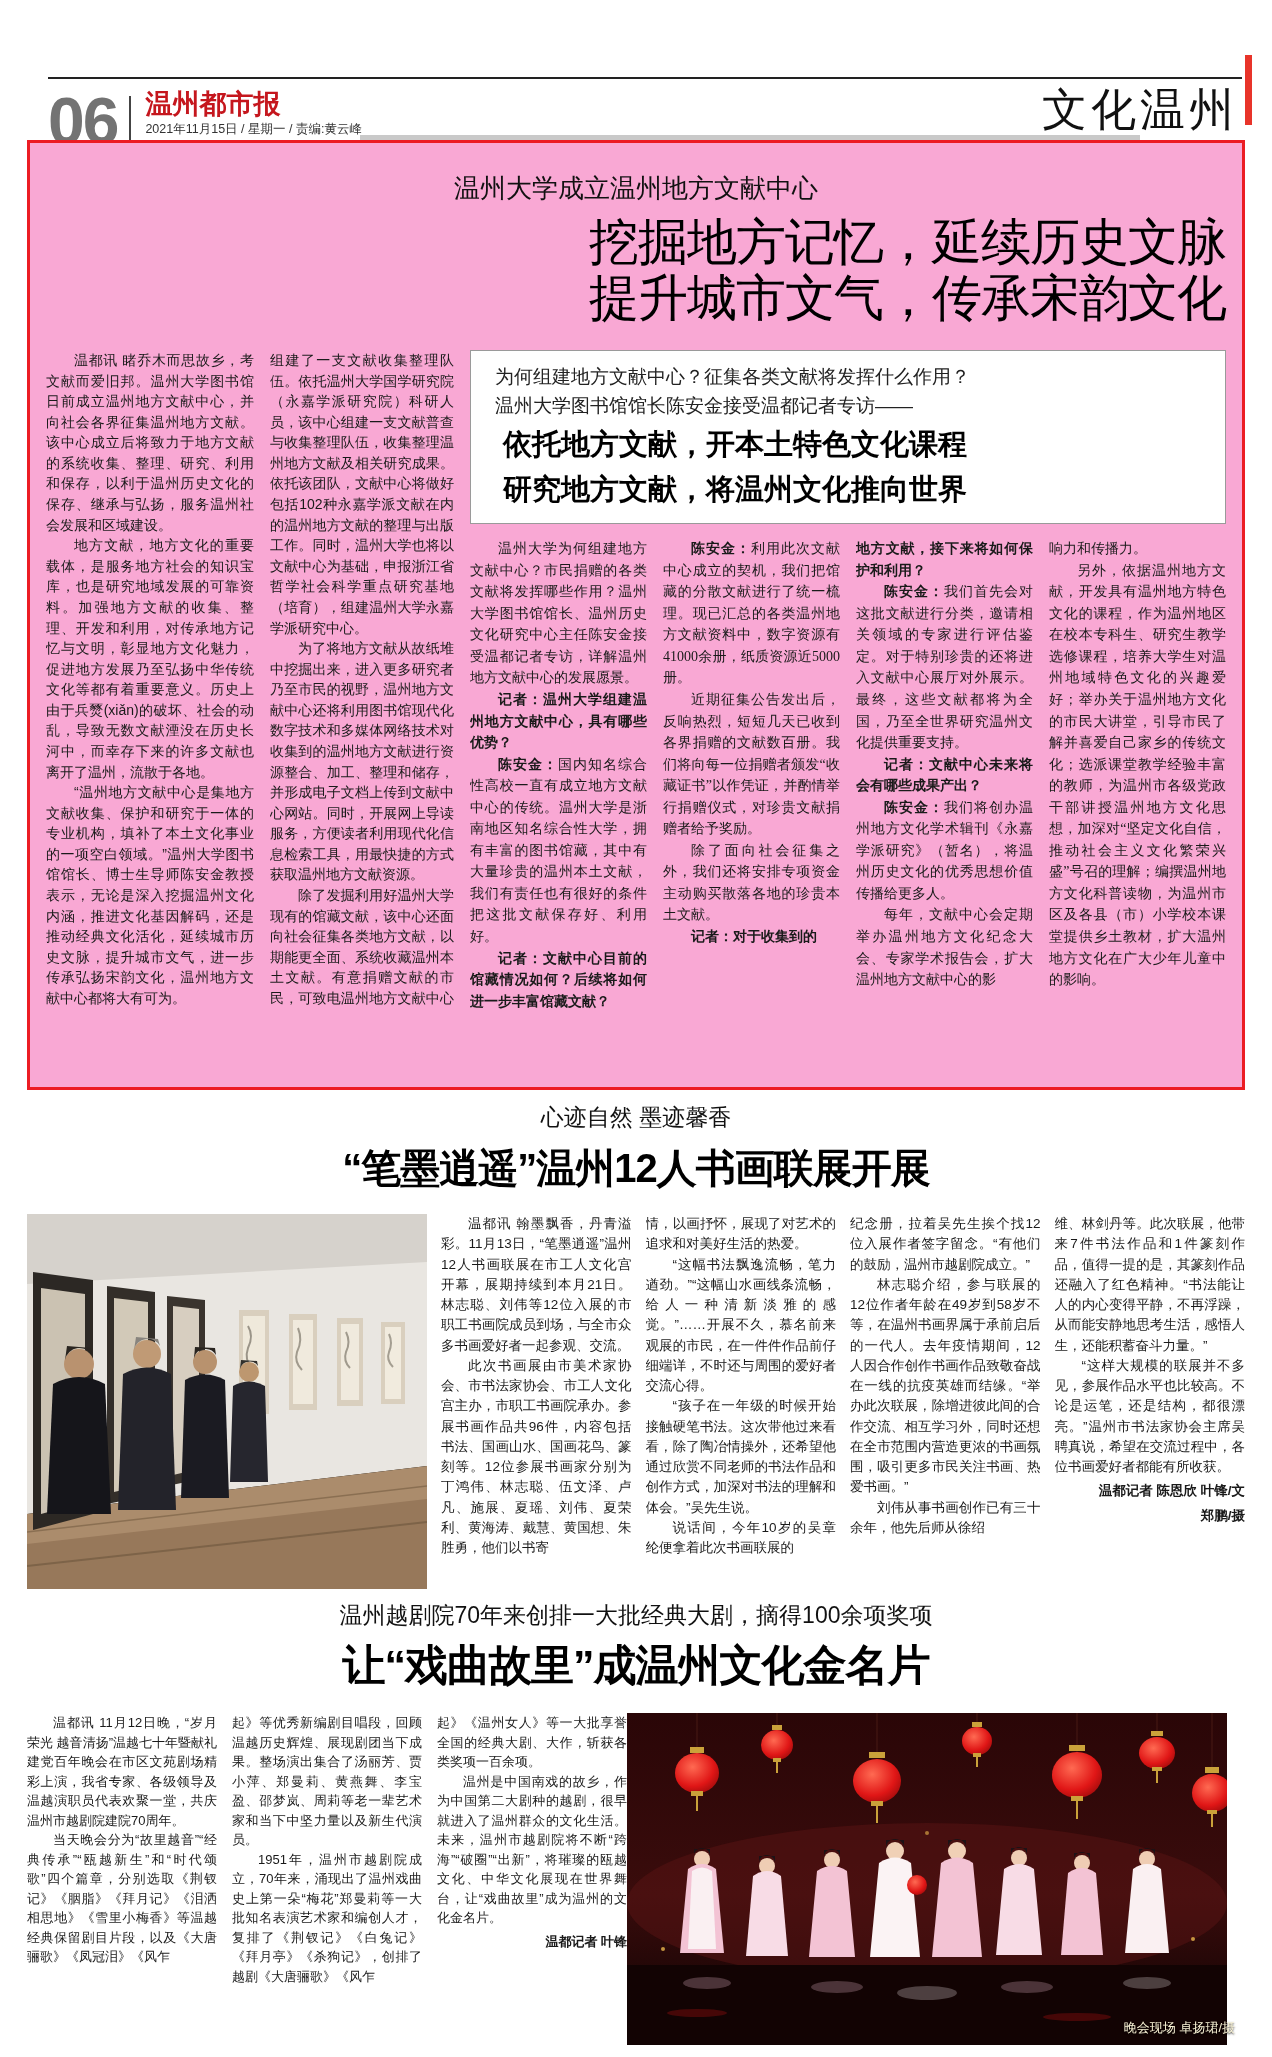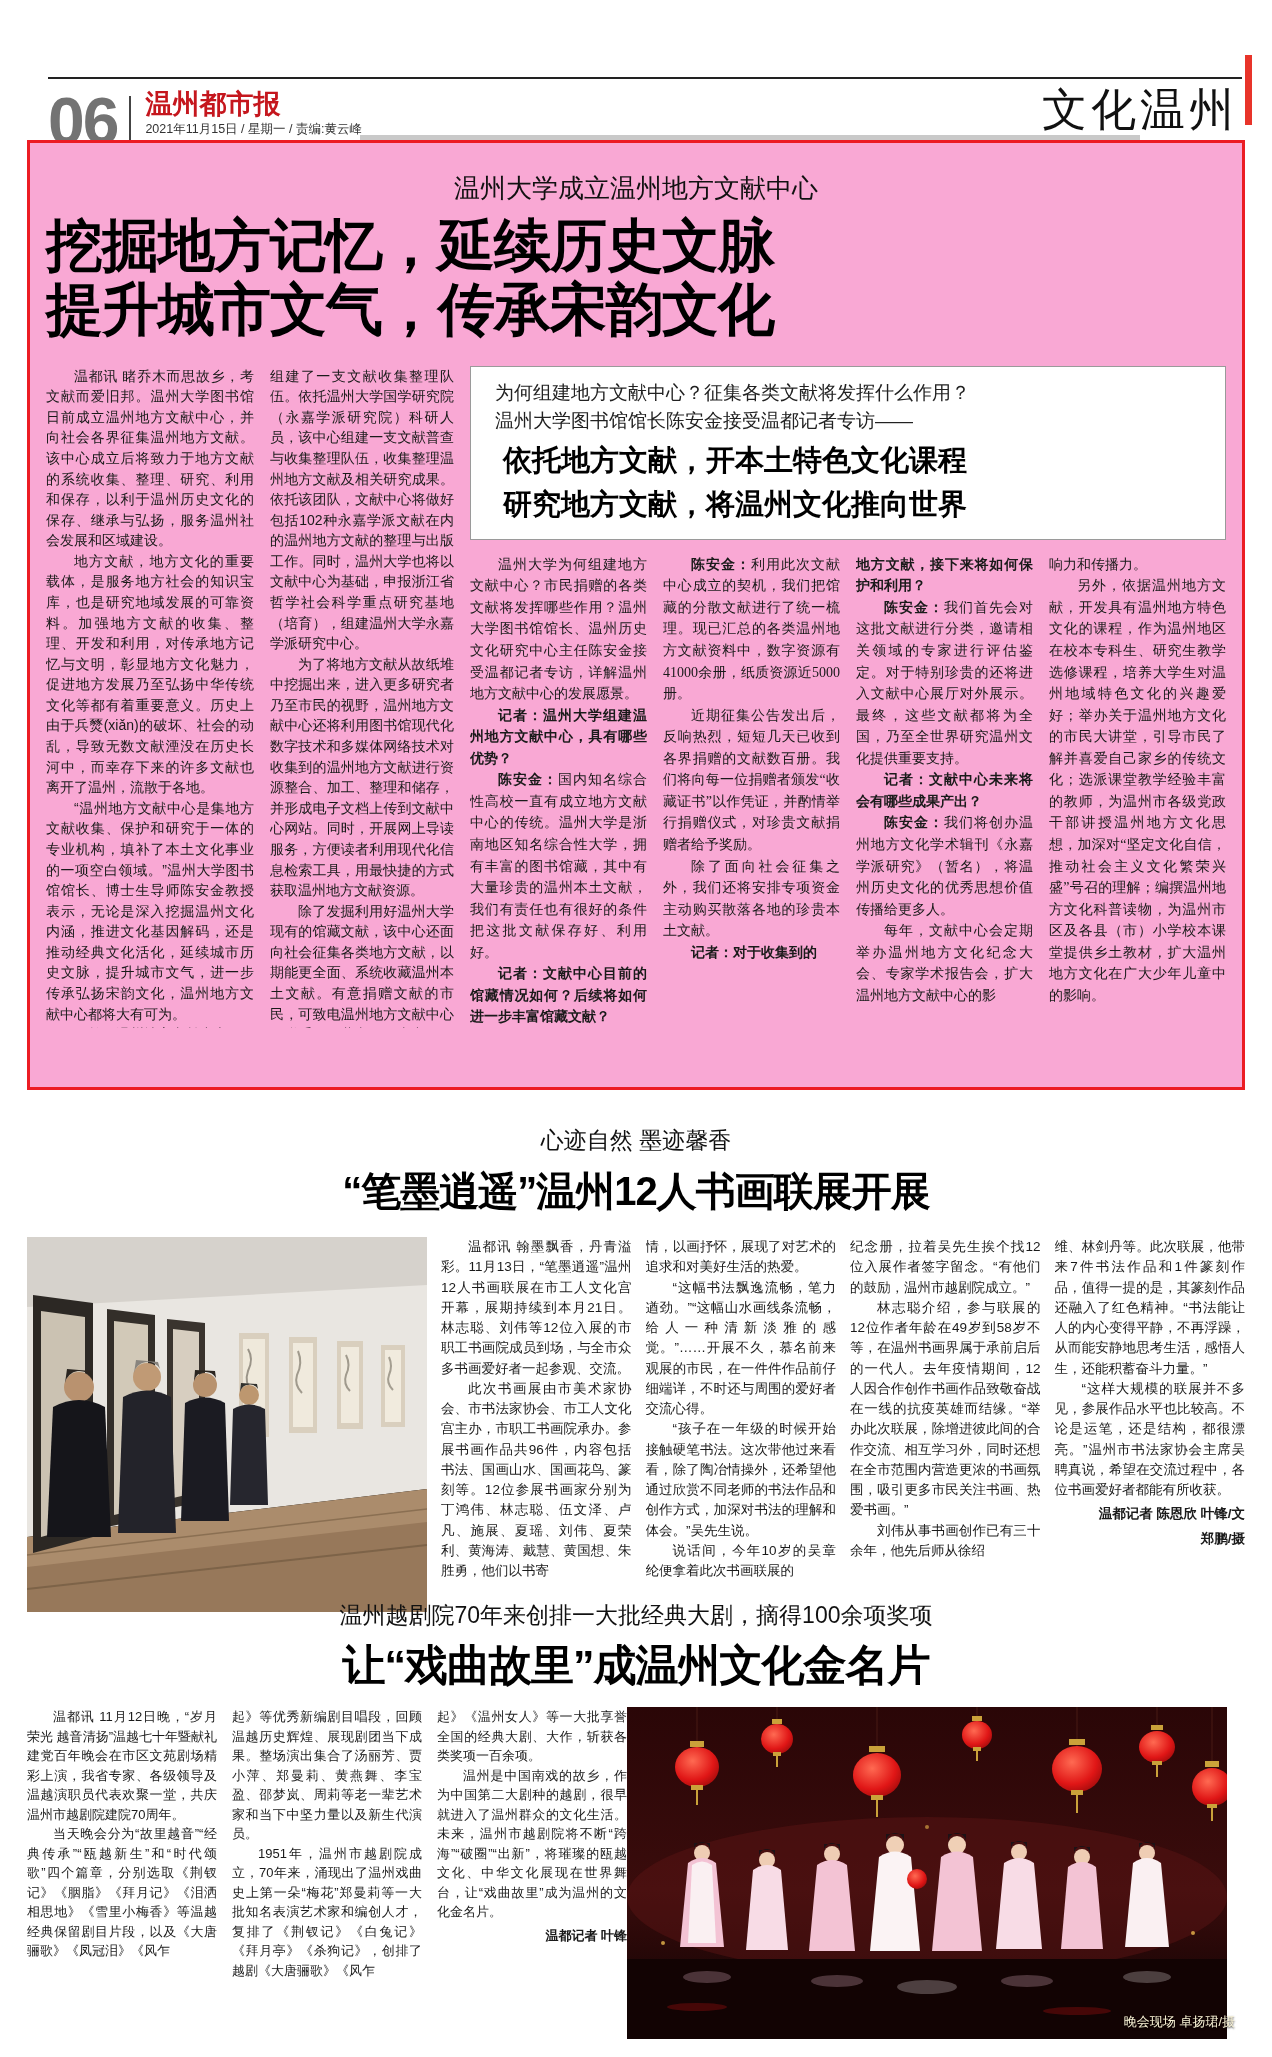--- a/index.html
+++ b/index.html
@@ -17,21 +17,21 @@
   .mast-line{font-size:12.5px;color:#333;line-height:1.55;}
   .gray-bar{position:absolute;left:360px;top:135px;width:780px;height:16px;background:#c9c9c9;}
   .section-name{position:absolute;right:34px;top:80px;font-size:45px;font-weight:normal;
                 letter-spacing:4px;color:#111;}
   .red-bar{position:absolute;right:20px;top:55px;width:7px;height:70px;background:#e8342a;}
 
   
   .a1{position:absolute;left:27px;top:140px;width:1218px;height:950px;border:3px solid #ec1c24;
       box-sizing:border-box;padding:14px 16px 16px;overflow:hidden;background:#f9a8d4;}
   .a1 .kicker{text-align:center;font-size:26px;margin-top:14px;color:#111;}
-  .a1 .headline{text-align:left;font-size:57px;font-weight:bold;line-height:1.12;
+  .a1 .headline{text-align:right;font-size:50px;font-weight:normal;line-height:1.12;
                 letter-spacing:-1px;margin-top:8px;color:#000;}
   .a1-body{display:flex;gap:16px;margin-top:24px;height:662px;overflow:hidden;}
   .a1col{overflow:hidden;}
   .a1col.c1{width:208px;}
   .a1col.c2{width:184px;}
   .a1col p{margin:0;font-size:14px;line-height:1.47;text-align:justify;text-indent:2em;}
   .a1col p.cont{text-indent:0;}
 
   .a1right{flex:1;display:flex;flex-direction:column;overflow:hidden;justify-content:center;}
   .qbox{border:1.5px solid #9a9a9a;padding:12px 24px 14px;background:#fff;}
@@ -40,35 +40,35 @@
                 line-height:1.4;margin:4px 8px 0;color:#000;}
   .interview{display:flex;gap:16px;margin-top:14px;flex:1;overflow:hidden;}
   .icol{flex:1;overflow:hidden;}
   .icol p{margin:0;font-size:14px;line-height:1.54;text-align:justify;text-indent:2em;}
   .icol p.cont{text-indent:0;}
   .icol p.q{font-weight:bold;}
   .icol p.ans{font-family:"Liberation Serif",serif;}
   .icol p.ans b{font-family:"Liberation Sans",sans-serif;}
 
   
-  .a2{position:absolute;left:27px;top:1102px;width:1218px;margin-top:23px;}
+  .a2{position:absolute;left:27px;top:1102px;width:1218px;}
   .a2 .kicker{text-align:center;font-size:23px;color:#111;}
   .a2 .headline{text-align:center;font-size:40px;font-weight:bold;letter-spacing:-1px;margin-top:8px;color:#000;}
   .a2-body{display:flex;gap:14px;margin-top:18px;height:382px;overflow:hidden;}
   .photo1{width:400px;height:375px;flex:none;}
   .a2col{flex:1;overflow:hidden;}
   .a2col p{margin:0;font-size:13.5px;line-height:1.5;text-align:justify;text-indent:2em;}
   .a2col p.cont{text-indent:0;}
   .a2col p.byl{font-weight:bold;text-align:right;text-indent:0;margin-top:4px;}
 
   
   .a3{position:absolute;left:27px;top:1600px;width:1218px;}
   .a3 .kicker{text-align:center;font-size:23px;color:#111;}
   .a3 .headline{text-align:center;font-size:43px;font-weight:bold;letter-spacing:-1px;margin-top:6px;color:#000;}
-  .a3-body{display:flex;gap:0;margin-top:12px;height:332px;overflow:hidden;}
+  .a3-body{display:flex;gap:0;margin-top:18px;height:332px;overflow:hidden;}
   .a3text{width:600px;display:flex;gap:15px;overflow:hidden;}
   .a3col{flex:1;overflow:hidden;}
   .a3col p{margin:0;font-size:13px;line-height:1.5;text-align:justify;text-indent:2em;}
   .a3col p.cont{text-indent:0;}
   .a3col p.byl{font-weight:bold;text-align:right;text-indent:0;margin-top:4px;}
   .photo2{flex:1;position:relative;height:332px;}
   .photo2 svg{display:block;}
   .photo-caption{position:absolute;right:10px;bottom:8px;color:#fdf6d8;font-size:13px;
                  text-shadow:0 1px 2px rgba(0,0,0,.9);padding-left:8px;}
 </style>

